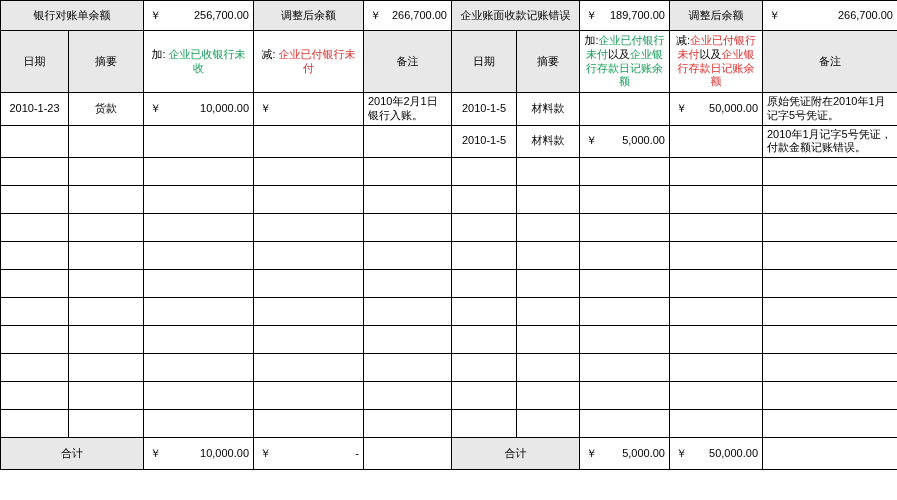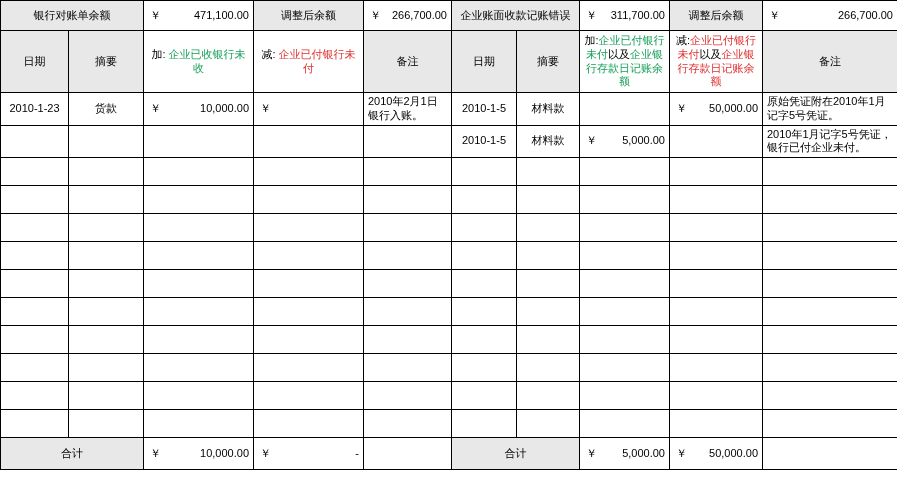--- a/index.html
+++ b/index.html
@@ -84,29 +84,29 @@
     <col style="width:63px">
     <col style="width:90px">
     <col style="width:93px">
     <col style="width:135px">
   </colgroup>
 
   <tbody>
       <tr style="height:30px">
     <td class="hdr-grey" colspan="2">银行对账单余额</td>
     <td class="yen-cell">
-      <span class="yen">￥</span><span>471,100.00</span>
+      <span class="yen">￥</span><span>256,700.00</span>
     </td>
     <td class="hdr-grey">调整后余额</td>
     <td class="yen-cell">
       <span class="yen">￥</span><span>266,700.00</span>
     </td>
     <td class="hdr-grey" colspan="2">企业账面收款记账错误</td>
     <td class="yen-cell">
-      <span class="yen">￥</span><span>311,700.00</span>
+      <span class="yen">￥</span><span>189,700.00</span>
     </td>
     <td class="hdr-grey">调整后余额</td>
     <td class="yen-cell">
       <span class="yen">￥</span><span>266,700.00</span>
     </td>
   </tr>
 
   <tr style="height:62px">
     <td class="hdr-grey">日期</td>
     <td class="hdr-grey">摘要</td>
@@ -156,21 +156,21 @@
     <td class="ctr"></td>
     <td class="amt"></td>
     <td class="amt"></td>
     <td class="small-note"></td>
     <td class="ctr">2010-1-5</td>
     <td class="ctr">材料款</td>
     <td class="yen-cell">
       <span class="yen">￥</span><span>5,000.00</span>
     </td>
     <td class="amt"></td>
-    <td class="small-note">2010年1月记字5号凭证，银行已付企业未付。</td>
+    <td class="small-note">2010年1月记字5号凭证，付款金额记账错误。</td>
   </tr>
 
   <tr style="height:28px">
     <td></td>
     <td></td>
     <td></td>
     <td></td>
     <td></td>
     <td></td>
     <td></td>

